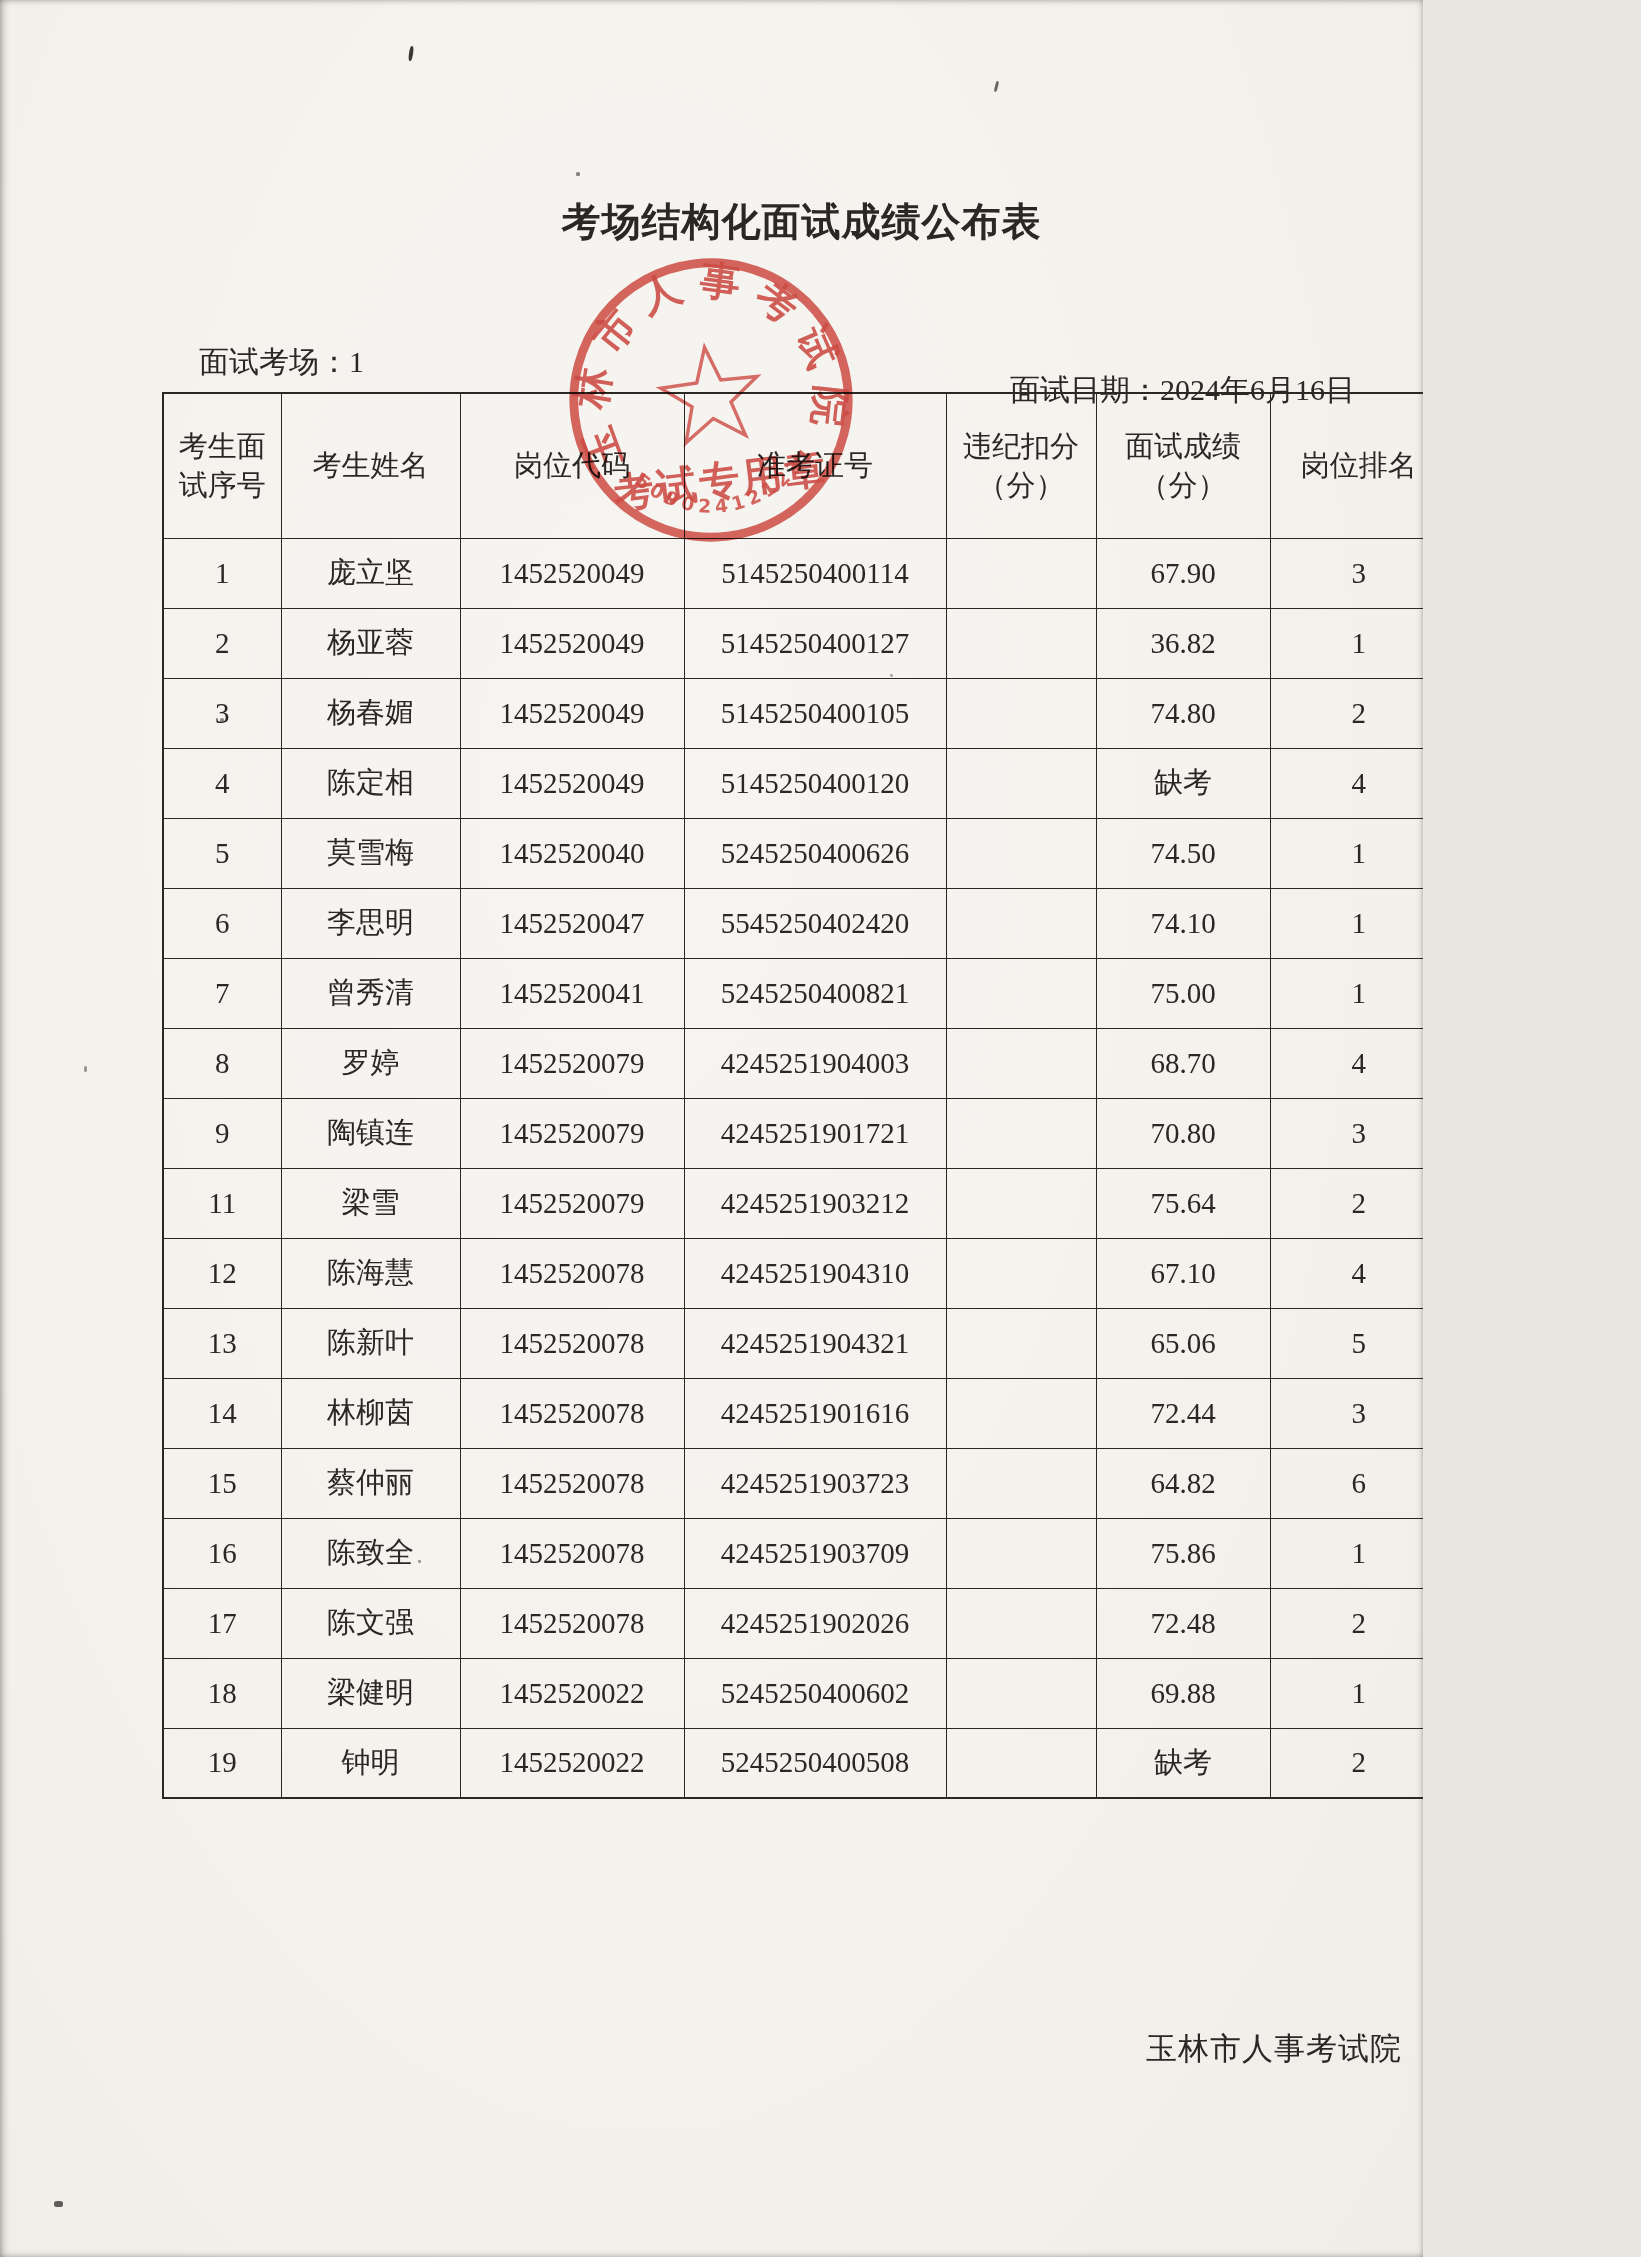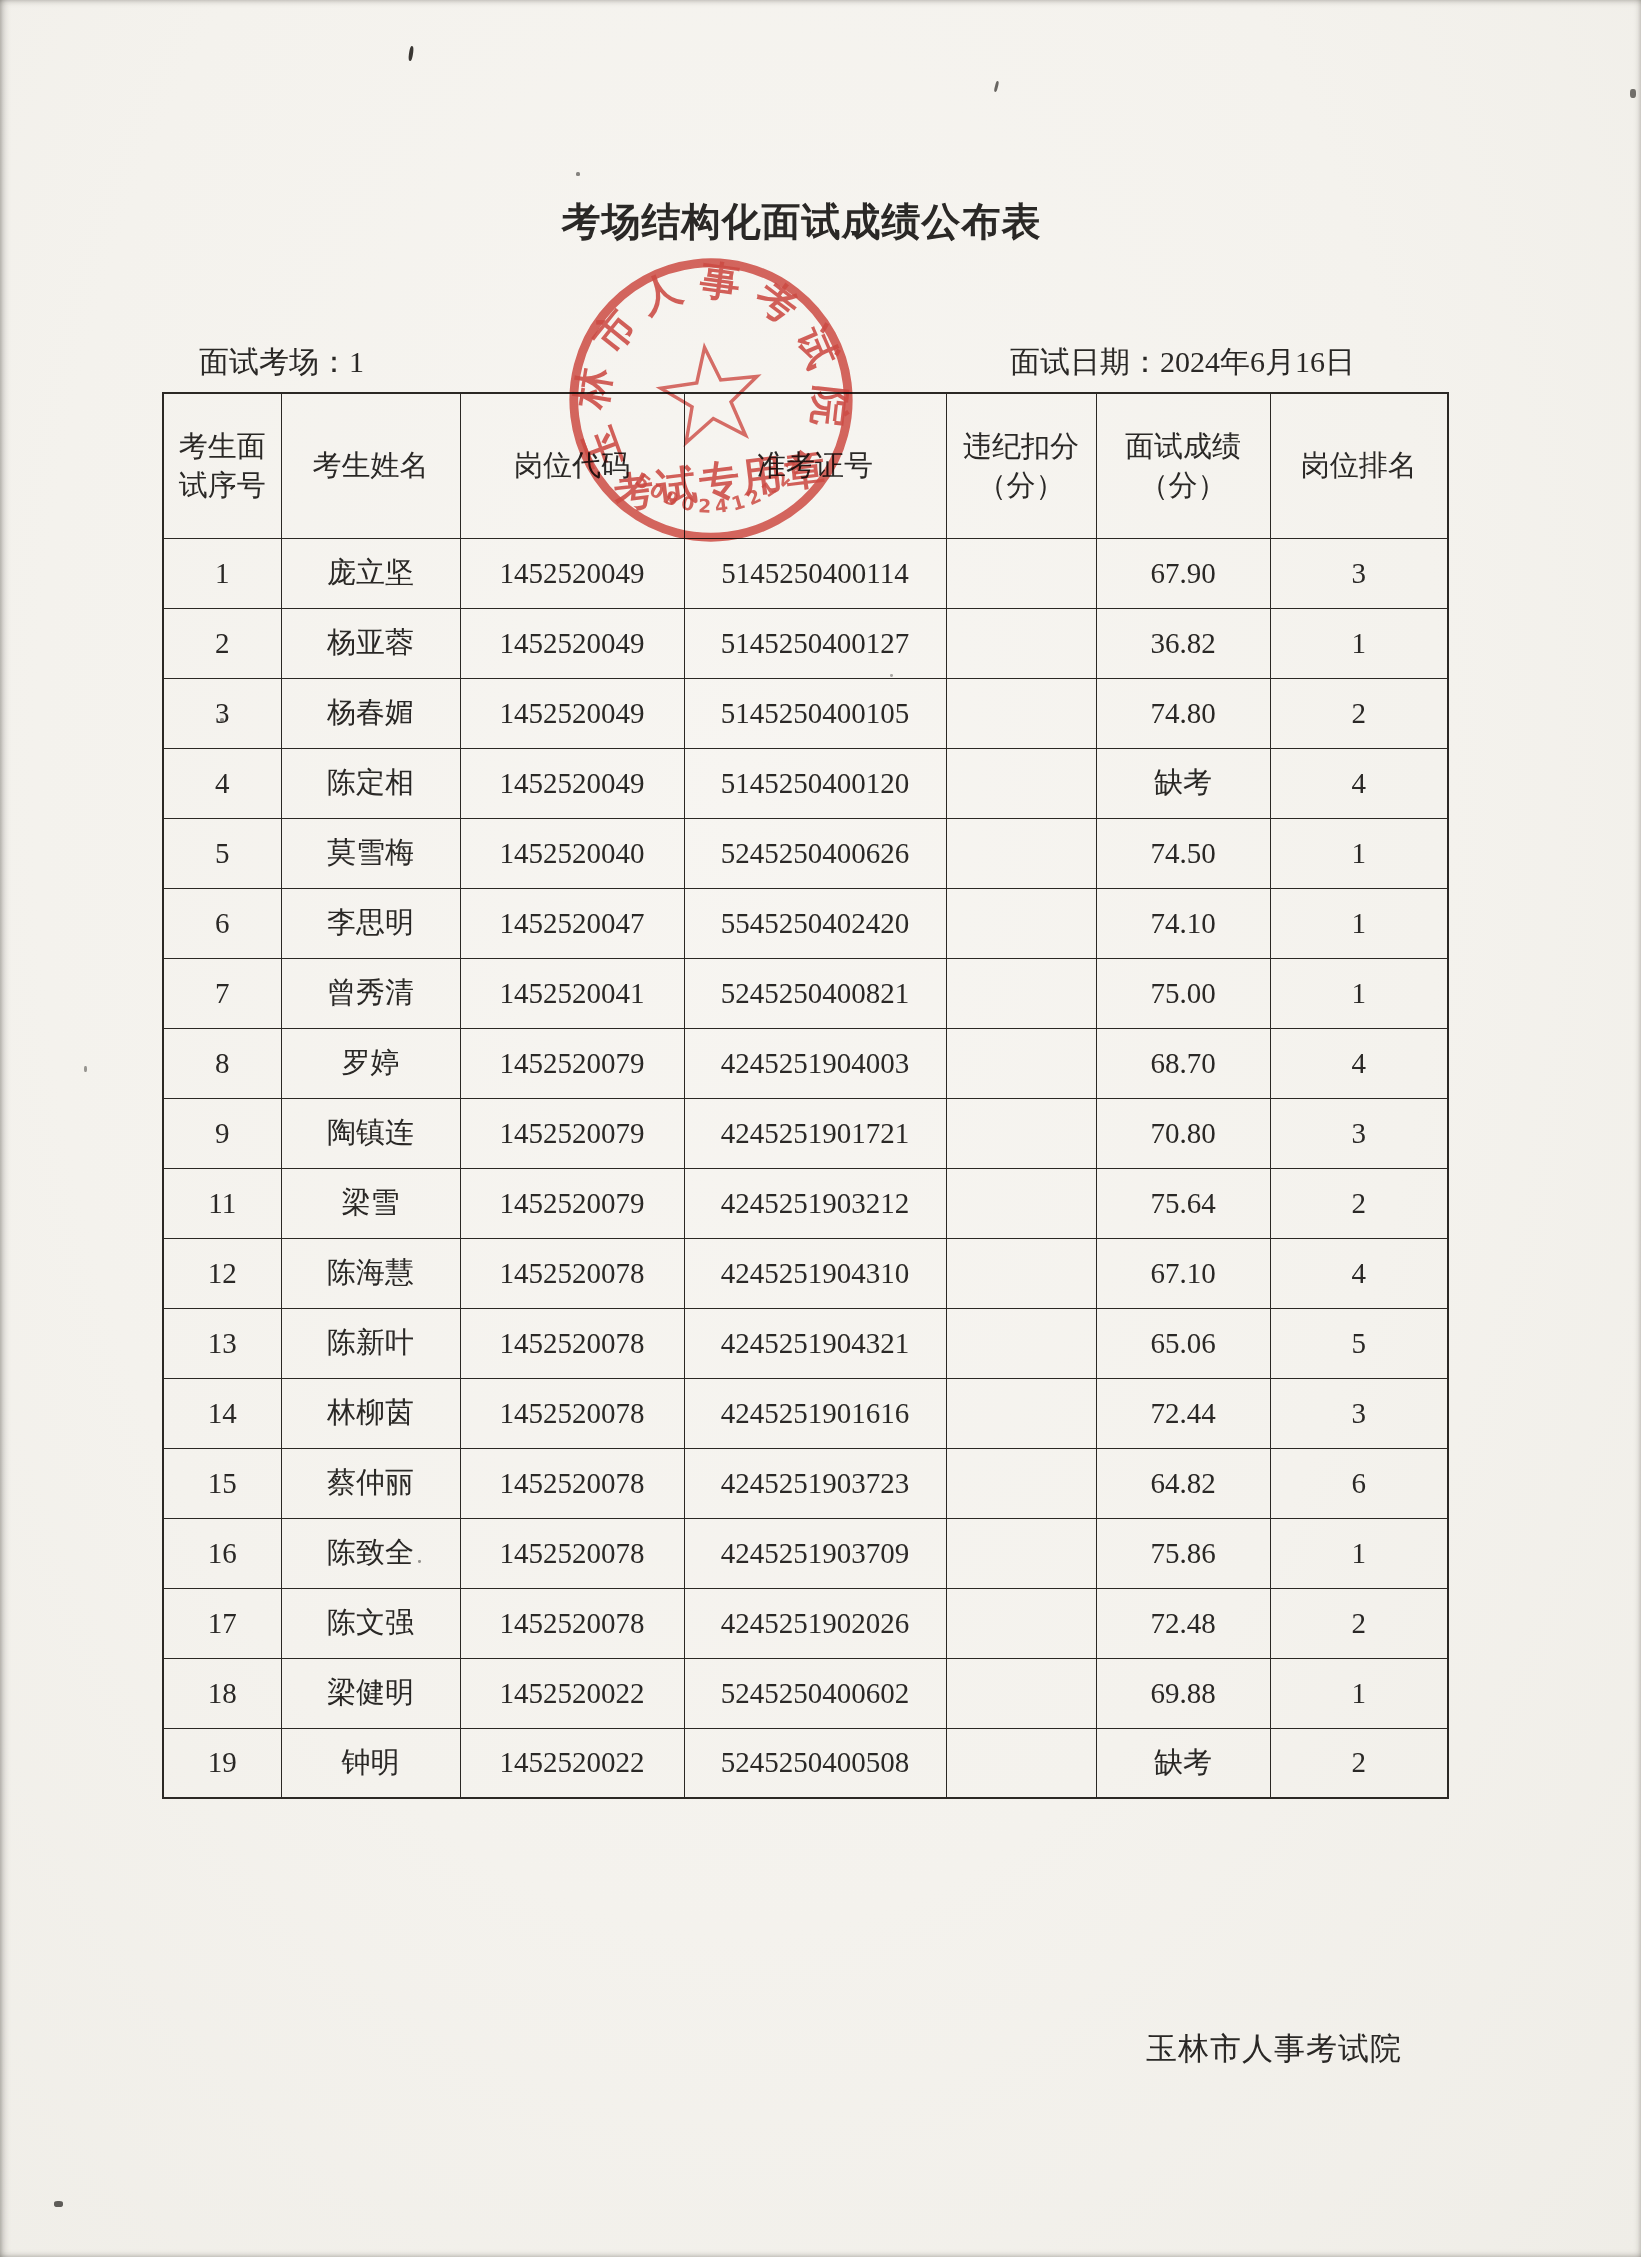--- a/index.html
+++ b/index.html
@@ -1,34 +1,34 @@
 <!DOCTYPE html>
 <html><head>
 <meta charset="utf-8">
 <style>
   html,body{margin:0;padding:0;background:#e9e7e2;}
   #page{
     position:relative;
-    width:1641px;height:2257px;
+    width:1423px;height:2257px;
     background:radial-gradient(ellipse at 45% 35%, #f7f5f1 0%, #f4f2ed 55%, #efede7 100%);
     overflow:hidden;
     font-family:"Liberation Serif","DejaVu Serif",serif;
     color:#2a2826;
     box-shadow:inset 5.8px 0 8.7px -4.8px rgba(60,55,50,.5),
                inset -4.8px 0 7.7px -4.8px rgba(60,55,50,.35),
                inset 0 4.8px 7.7px -4.8px rgba(60,55,50,.3),
                inset 0 -4.8px 7.7px -4.8px rgba(60,55,50,.3);
   }
   .title{
     position:absolute;top:195px;left:0;width:1603px;
     text-align:center;font-size:39px;font-weight:700;letter-spacing:1px;
   }
   .meta{position:absolute;top:342px;font-size:30px;font-weight:400;white-space:nowrap;}
   .meta.room{left:199px;}
-  .meta.date{left:1010px;}
+  .meta.date{left:1010px;margin-top:28px;}
   table.score{
     position:absolute;left:162px;top:392px;
     width:1283px;border-collapse:collapse;table-layout:fixed;
     border:2.9px solid #2b2824;
   }
   table.score th,table.score td{
     border:1.9px solid #2b2824;
     text-align:center;vertical-align:middle;
     font-size:29px;font-weight:400;
     padding:0;overflow:hidden;white-space:nowrap;

